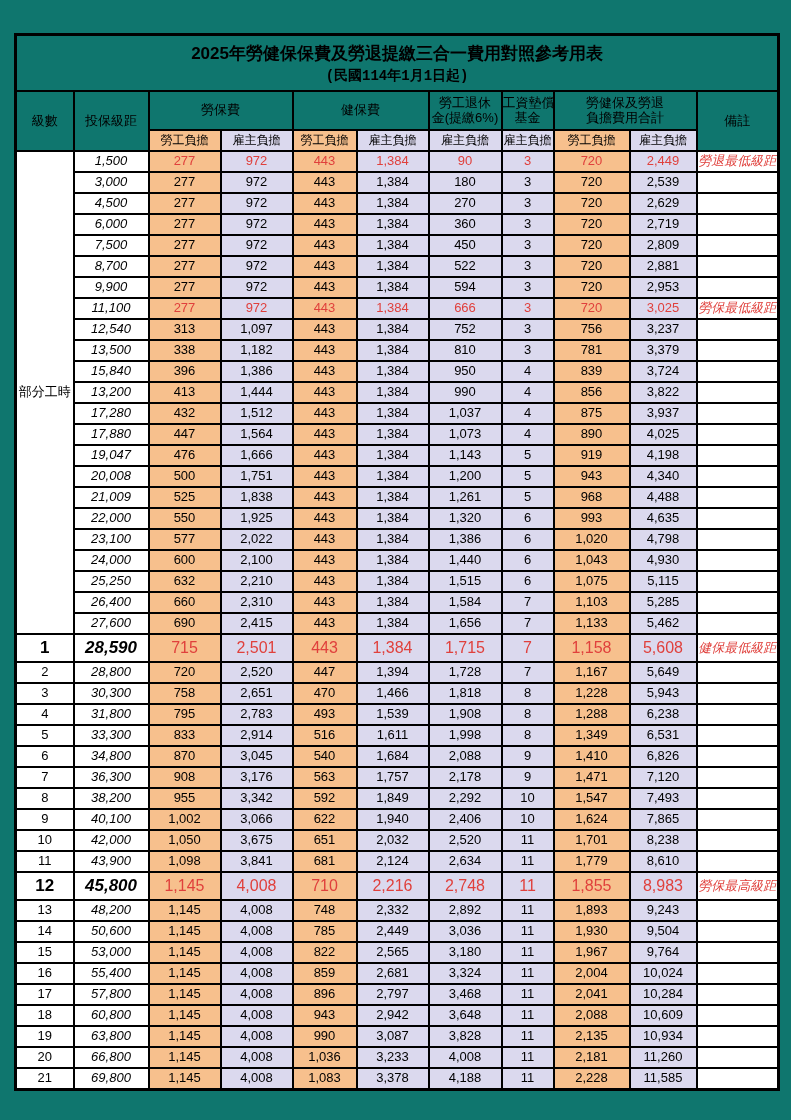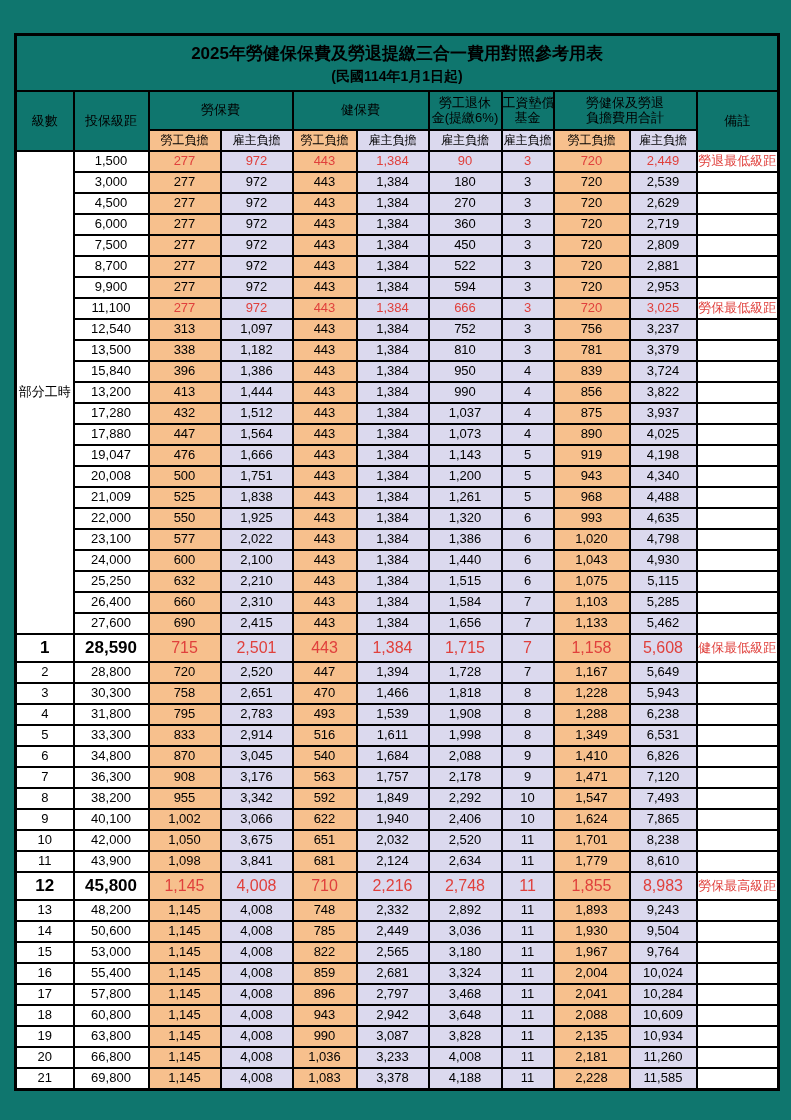--- a/index.html
+++ b/index.html
@@ -12,36 +12,36 @@
     border-collapse:collapse;table-layout:fixed;
     border:3px solid #000;
   }
   table.ref td,table.ref th{
     border:2px solid #000;text-align:center;vertical-align:middle;
     padding:0;font-size:13px;font-weight:normal;line-height:1.15;
     white-space:nowrap;overflow:hidden;
   }
   .title-cell{height:54px;}
   .title-line{font-size:17px;font-weight:bold;line-height:1.5;}
-  .subtitle-line{font-size:14px;font-weight:bold;line-height:1.3;}
+  .subtitle-line{font-size:14px;font-weight:bold;line-height:1.3;font-family:Liberation Mono, monospace;}
   tr.hdr1 td{height:37px;font-size:13px;}
   tr.hdr2 td{height:19px;font-size:12px;}
   .two-line{line-height:1.35;}
   tbody tr{height:21px;}
   tbody tr.big{height:28px;}
   .c-orange{background:#F7C08D;}
   .c-lav{background:#DBD9EE;}
   .c-white{background:#ffffff;}
   .level-cell{font-size:13px;margin-top:24px;}
   .merged{font-size:12.5px;letter-spacing:0;}
-  .bracket-cell{font-size:13px;}
+  .bracket-cell{font-size:13px;font-style:italic;}
   tr.big .bracket-cell,tr.big .level-cell{font-size:17px;font-weight:bold;}
   tr.big td.val{font-size:16px;}
   .red{color:#E0403C;}
-  .note-cell{font-size:10px;font-weight:bold;color:#E0403C;padding:0 1px;}
+  .note-cell{font-size:10px;font-weight:bold;color:#E0403C;padding:0 1px;font-style:italic;}
 </style>
 </head>
 <body>
 
 <div class="page">
   <table class="ref">
     <colgroup>
       <col style="width:58px">
         <col style="width:75px">
       <col style="width:72px">

